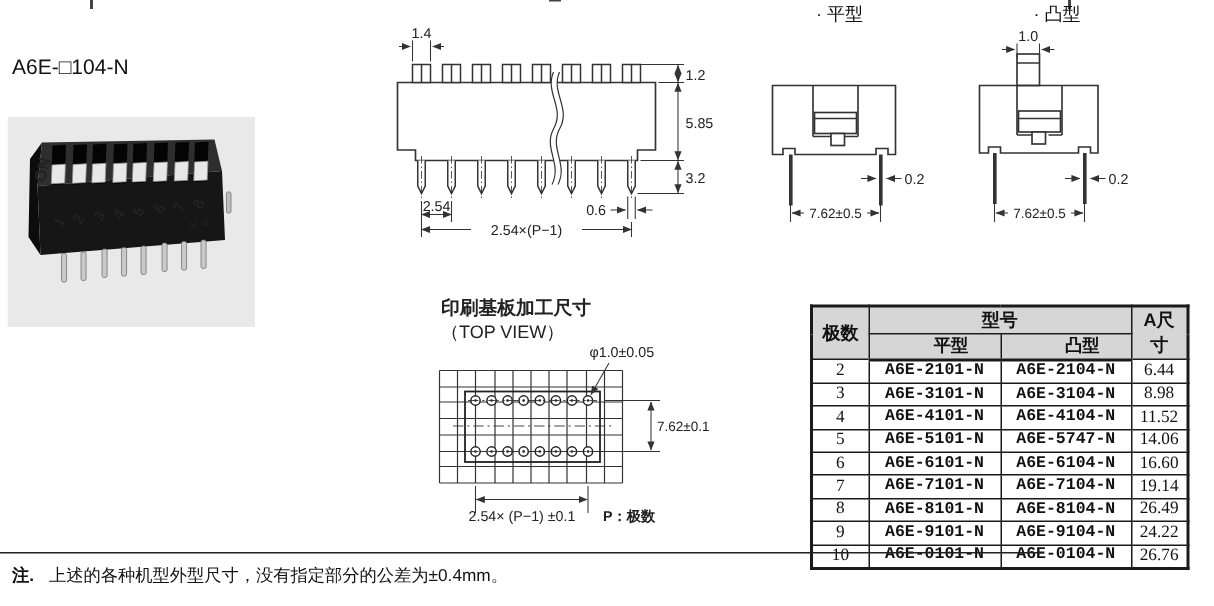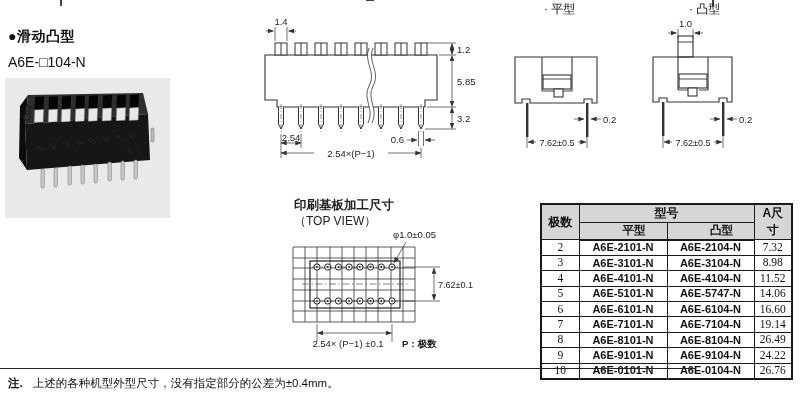--- a/index.html
+++ b/index.html
@@ -19,35 +19,34 @@
   
   #spec-table{left:540px;top:203px;}
   table{border-collapse:collapse;table-layout:fixed;}
   table,td,th{border:1px solid #1a1a1a;}
   table{border-width:2px;}
   th{background:#d6d6d6;font-size:12px;font-weight:bold;padding:0 2px;}
   tr.hdr2 th{border-bottom:2px solid #1a1a1a;font-size:11.5px;height:15px;padding-left:24px;}
   tr.hdr1 th{height:17px;}
   td{font-size:11px;text-align:center;height:14.4px;padding:0 3px;line-height:1;}
   td.poles,td.adim{font-family:"Liberation Serif","DejaVu Serif",serif;font-size:11.5px;}
-  td.model{font-weight:bold;font-size:11px;}
+  td.model{font-weight:bold;font-size:11px;font-family:Liberation Mono, monospace;}
   #note-block{left:0;top:368px;width:696px;border-top:1.5px solid #222;}
   #note-line{margin:7px 0 0 8px;font-size:11.5px;}
   #note-label{font-weight:bold;margin-right:10px;}
   .artifact{background:#444;}
 </style>
 </head>
 <body>
 
 <div class="abs artifact" style="left:60px;top:0;width:2px;height:6px;"></div>
 <div class="abs artifact" style="left:366px;top:0;width:8px;height:1px;"></div>
 <div class="abs artifact" style="left:712px;top:0;width:2px;height:6px;"></div>
 
 <div id="section-head" class="abs">
-  <div id="section-title">●滑动凸型</div>
   <div id="model-number">A6E-□104-N</div>
 </div>
 
 <svg class="abs" style="left:5px;top:78px;" width="165" height="140" viewBox="0 0 165 140">
   <rect x="0" y="0" width="165" height="140" fill="#e9e9e9"></rect>
   <g>
 
     <polygon points="23,17 20,46 22,92 14,80 15,28" fill="#0c0c0c"></polygon>
 
     <polygon points="23,17 138,15 143,36 20,46" fill="#2e2e2e"></polygon>
@@ -345,21 +344,21 @@
       <th rowspan="2">A尺寸</th>
     </tr>
     <tr class="hdr2">
       <th>平型</th>
       <th>凸型</th>
     </tr>
     <tr>
           <td class="poles">2</td>
           <td class="model">A6E-2101-N</td>
           <td class="model">A6E-2104-N</td>
-          <td class="adim">7.32</td>
+          <td class="adim">6.44</td>
         </tr>
     <tr>
           <td class="poles">3</td>
           <td class="model">A6E-3101-N</td>
           <td class="model">A6E-3104-N</td>
           <td class="adim">8.98</td>
         </tr>
     <tr>
           <td class="poles">4</td>
           <td class="model">A6E-4101-N</td>

